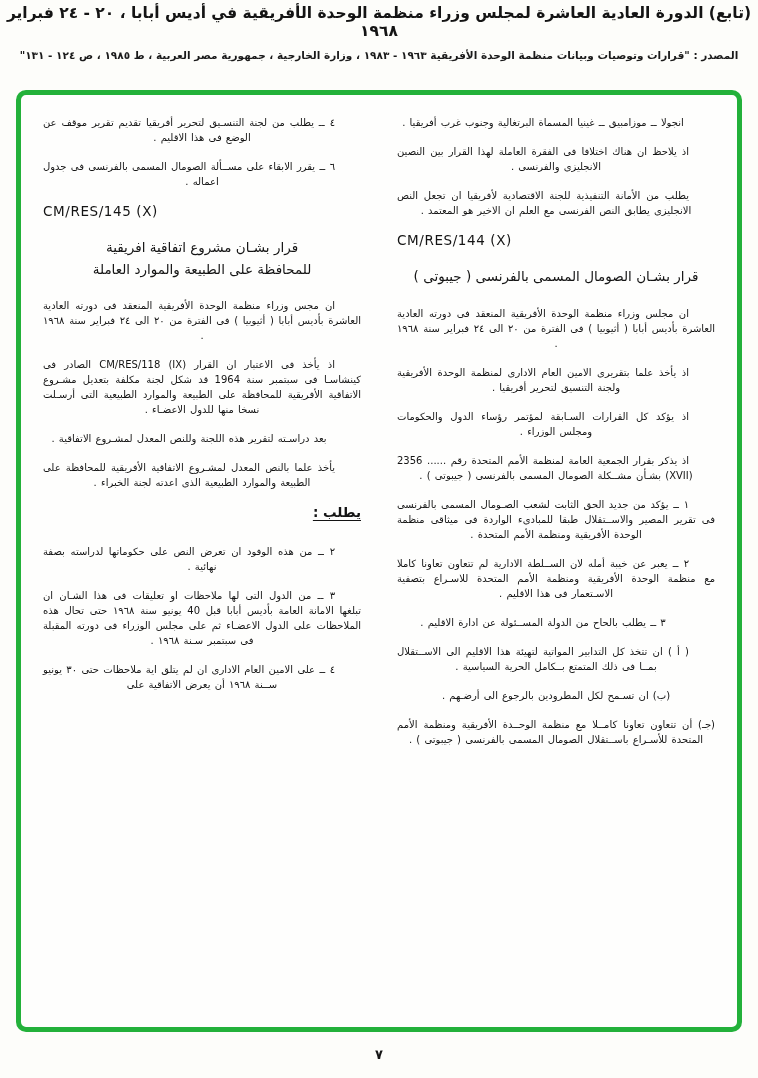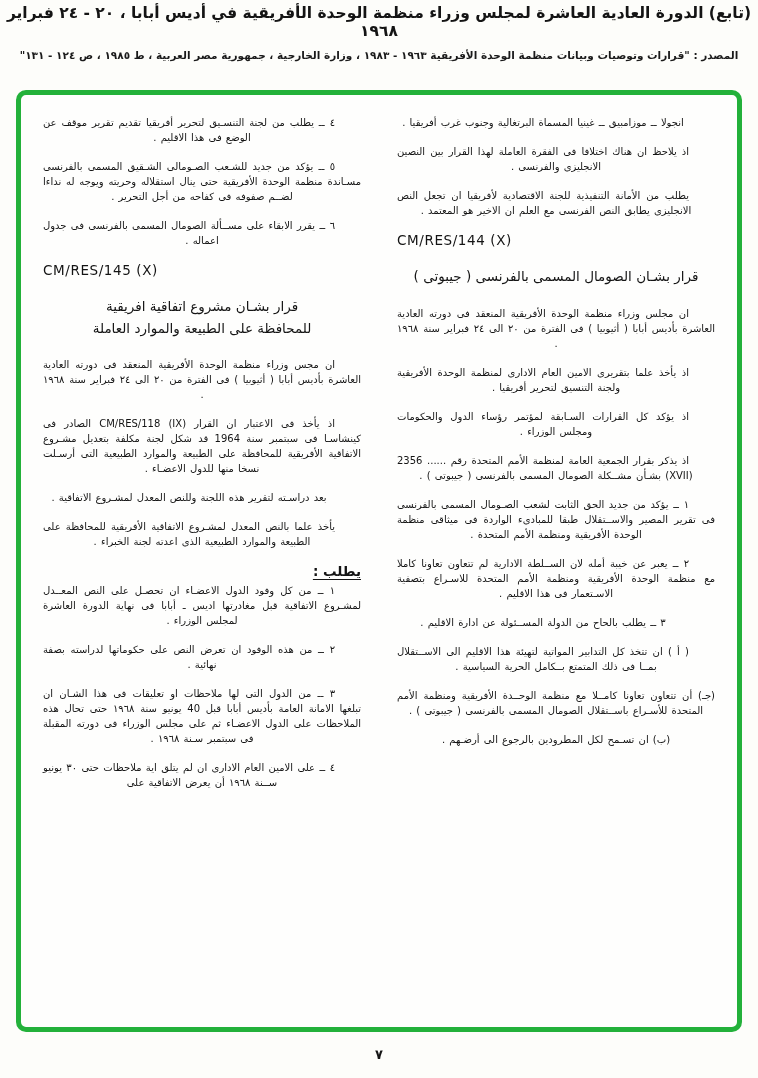--- a/index.html
+++ b/index.html
@@ -28,21 +28,21 @@
   .para.noindent{text-indent:0;}
   .ref{
     direction:ltr;text-align:left;unicode-bidi:embed;
     font-size:13.5px;letter-spacing:0.6px;
     margin:8px 0 18px;font-weight:500;
   }
   .heading{
     font-weight:normal;text-align:center;font-size:13.5px;
     margin:0 0 18px;white-space:pre-line;line-height:1.6;
   }
-  .subhead{font-weight:bold;font-size:13.5px;margin:2px 0 4px;}
+  .subhead{font-weight:bold;font-size:13.5px;margin:2px 0 24px;}
   .subhead span{text-decoration:underline;text-underline-offset:3px;}
   .page-footer{
     position:absolute;bottom:16px;left:0;width:100%;
     text-align:center;font-size:13px;font-weight:bold;
   }
 </style>
 </head>
 <body>
 
 <div class="header">
@@ -60,37 +60,35 @@
       <div class="ref">CM/RES/144 (X)</div>
       <div class="heading">قرار بشـان الصومال المسمى بالفرنسى ( جيبوتى )</div>
       <p class="para">ان مجلس وزراء منظمة الوحدة الأفريقية المنعقد فى دورته العادية العاشرة بأديس أبابا ( أثيوبيا ) فى الفترة من ٢٠ الى ٢٤ فبراير سنة ١٩٦٨ .</p>
       <p class="para">اذ يأخذ علما بتقريرى الامين العام الادارى لمنظمة الوحدة الأفريقية ولجنة التنسيق لتحرير أفريقيا .</p>
       <p class="para">اذ يؤكد كل القرارات السـابقة لمؤتمر رؤساء الدول والحكومات ومجلس الوزراء .</p>
       <p class="para">اذ يذكر بقرار الجمعية العامة لمنظمة الأمم المتحدة رقم ...... ‏2356 (XVII) بشـأن مشــكلة الصومال المسمى بالفرنسى ( جيبوتى ) .</p>
       <p class="para">١ ــ يؤكد من جديد الحق الثابت لشعب الصـومال المسمى بالفرنسى فى تقرير المصير والاســتقلال طبقا للمبادىء الواردة فى ميثاقى منظمة الوحدة الأفريقية ومنظمة الأمم المتحدة .</p>
       <p class="para">٢ ــ يعبر عن خيبة أمله لان الســلطة الادارية لم تتعاون تعاونا كاملا مع منظمة الوحدة الأفريقية ومنظمة الأمم المتحدة للاسـراع بتصفية الاسـتعمار فى هذا الاقليم .</p>
       <p class="para">٣ ــ يطلب بالحاح من الدولة المســئولة عن ادارة الاقليم .</p>
       <p class="para">( أ ) ان تتخذ كل التدابير المواتية لتهيئة هذا الاقليم الى الاســتقلال بمــا فى ذلك المتمتع بــكامل الحرية السياسية .</p>
+      <p class="para noindent">(ب) ان تسـمح لكل المطرودين بالرجوع الى أرضـهم .</p>
       <p class="para noindent">(جـ) أن تتعاون تعاونا كامــلا مع منظمة الوحــدة الأفريقية ومنظمة الأمم المتحدة للأسـراع باســتقلال الصومال المسمى بالفرنسى ( جيبوتى ) .</p>
-      <p class="para noindent">(ب) ان تسـمح لكل المطرودين بالرجوع الى أرضـهم .</p>
     </div>
 
     <div class="col">
       <p class="para">٤ ــ يطلب من لجنة التنسـيق لتحرير أفريقيا تقديم تقرير موقف عن الوضع فى هذا الاقليم .</p>
-      <p class="para">٥ ــ يؤكد من جديد للشـعب الصـومالى الشـقيق المسمى بالفرنسى مسـاندة منظمة الوحدة الأفريقية حتى ينال استقلاله وحريته ويوجه له نداءا لضــم صفوفه فى كفاحه من أجل التحرير .</p>
       <p class="para">٦ ــ يقرر الابقاء على مســألة الصومال المسمى بالفرنسى فى جدول اعماله .</p>
       <div class="ref">CM/RES/145 (X)</div>
       <div class="heading">قرار بشـان مشروع اتفاقية افريقية
 للمحافظة على الطبيعة والموارد العاملة</div>
       <p class="para">ان مجس وزراء منظمة الوحدة الأفريقية المنعقد فى دورته العادية العاشرة بأديس أبابا ( أثيوبيا ) فى الفترة من ٢٠ الى ٢٤ فبراير سنة ١٩٦٨ .</p>
       <p class="para">اذ يأخذ فى الاعتبار ان القرار ‏CM/RES/118 (IX)‏ الصادر فى كينشاسـا فى سبتمبر سنة 1964 قد شكل لجنة مكلفة بتعديل مشـروع الاتفاقية الأفريقية للمحافظة على الطبيعة والموارد الطبيعية التى أرسـلت نسخا منها للدول الاعضـاء .</p>
       <p class="para">بعد دراسـته لتقرير هذه اللجنة وللنص المعدل لمشـروع الاتفاقية .</p>
       <p class="para">يأخذ علما بالنص المعدل لمشـروع الاتفاقية الأفريقية للمحافظة على الطبيعة والموارد الطبيعية الذى اعدته لجنة الخبراء .</p>
       <div class="subhead"><span>يطلب :</span></div>
-      <p class="para">١ ــ من كل وفود الدول الاعضـاء ان تحصـل على النص المعــدل لمشـروع الاتفاقية قبل مغادرتها اديس ـ أبابا فى نهاية الدورة العاشرة لمجلس الوزراء .</p>
       <p class="para">٢ ــ من هذه الوفود ان تعرض النص على حكوماتها لدراسته بصفة نهائية .</p>
       <p class="para">٣ ــ من الدول التى لها ملاحظات او تعليقات فى هذا الشـان ان تبلغها الامانة العامة بأديس أبابا قبل 40 يونيو سنة ١٩٦٨ حتى تحال هذه الملاحظات على الدول الاعضـاء ثم على مجلس الوزراء فى دورته المقبلة فى سبتمبر سـنة ١٩٦٨ .</p>
       <p class="para">٤ ــ على الامين العام الادارى ان لم يتلق اية ملاحظات حتى ٣٠ يونيو ســنة ١٩٦٨ أن يعرض الاتفاقية على</p>
     </div>
 
   </div>
 </div>
 
 <div class="page-footer">٧</div>
 

